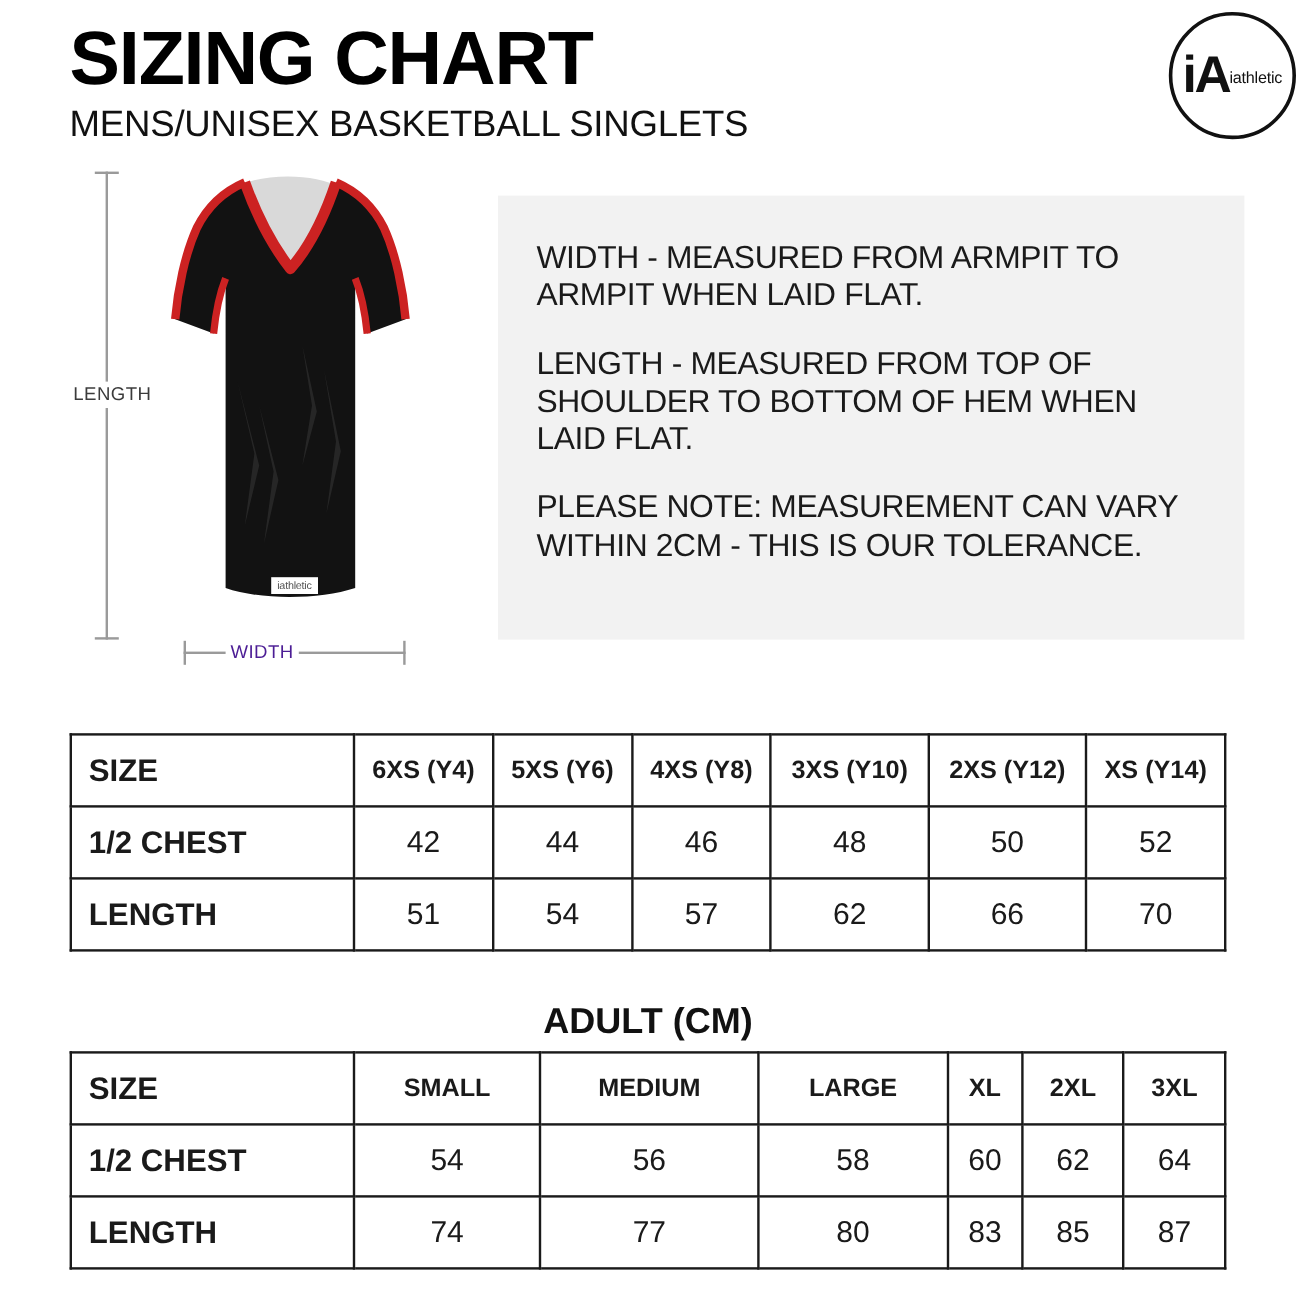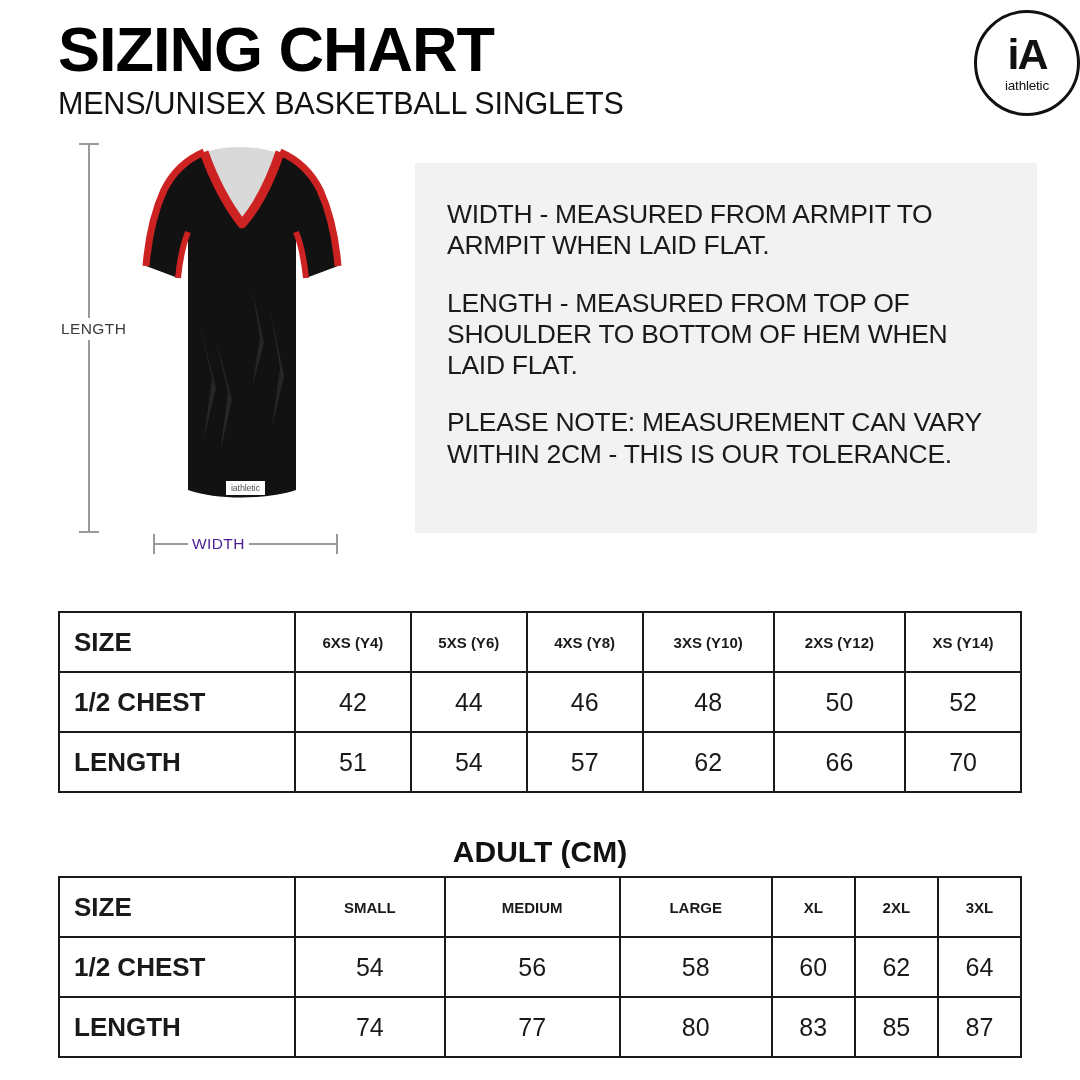--- a/index.html
+++ b/index.html
@@ -21,21 +21,21 @@
   .subtitle {
     font-size: 30.5px; font-weight: normal; letter-spacing: -0.2px;
     margin-top: 6px; color: #111;
   }
 
   
   .logo {
     position: absolute; right: 0px; top: 10px;
     width: 106px; height: 106px; border-radius: 50%;
     border: 3px solid #111; display: flex; align-items: center;
-    justify-content: center; flex-direction: column;
+    justify-content: center; flex-direction: row;
   }
   .logo-mark {
     font-size: 43px; font-weight: bold; line-height: 1;
     letter-spacing: -2px; font-family: "Liberation Sans", sans-serif;
   }
   .logo-word {
     font-size: 13.5px; letter-spacing: -0.2px; margin-top: 2px;
   }
 
   
@@ -89,21 +89,21 @@
   .tbl-wrap { position: absolute; left: 58px; width: 964px; }
   table { border-collapse: collapse; width: 964px; background: #fff; }
   table td, table th {
     border: 2px solid #1a1a1a; height: 60px; text-align: center;
     font-size: 25px; font-weight: normal; color: #1a1a1a; margin-top: 28px;
   }
   table .rowhead {
     text-align: left; padding-left: 14px; font-weight: bold; font-size: 26px;
     width: 236px;
   }
-  table thead th { font-weight: bold; font-size: 15px; }
+  table thead th { font-weight: bold; font-size: 21px; }
   table thead th.rowhead { font-size: 26px; }
 
   #junior-title { position: absolute; left: 58px; top: 572px; width: 964px; }
   #junior-table { top: 611px; }
   #adult-title { position: absolute; left: 58px; top: 835px; width: 964px; }
   #adult-table { top: 876px; }
 </style>
 </head>
 <body>
 

